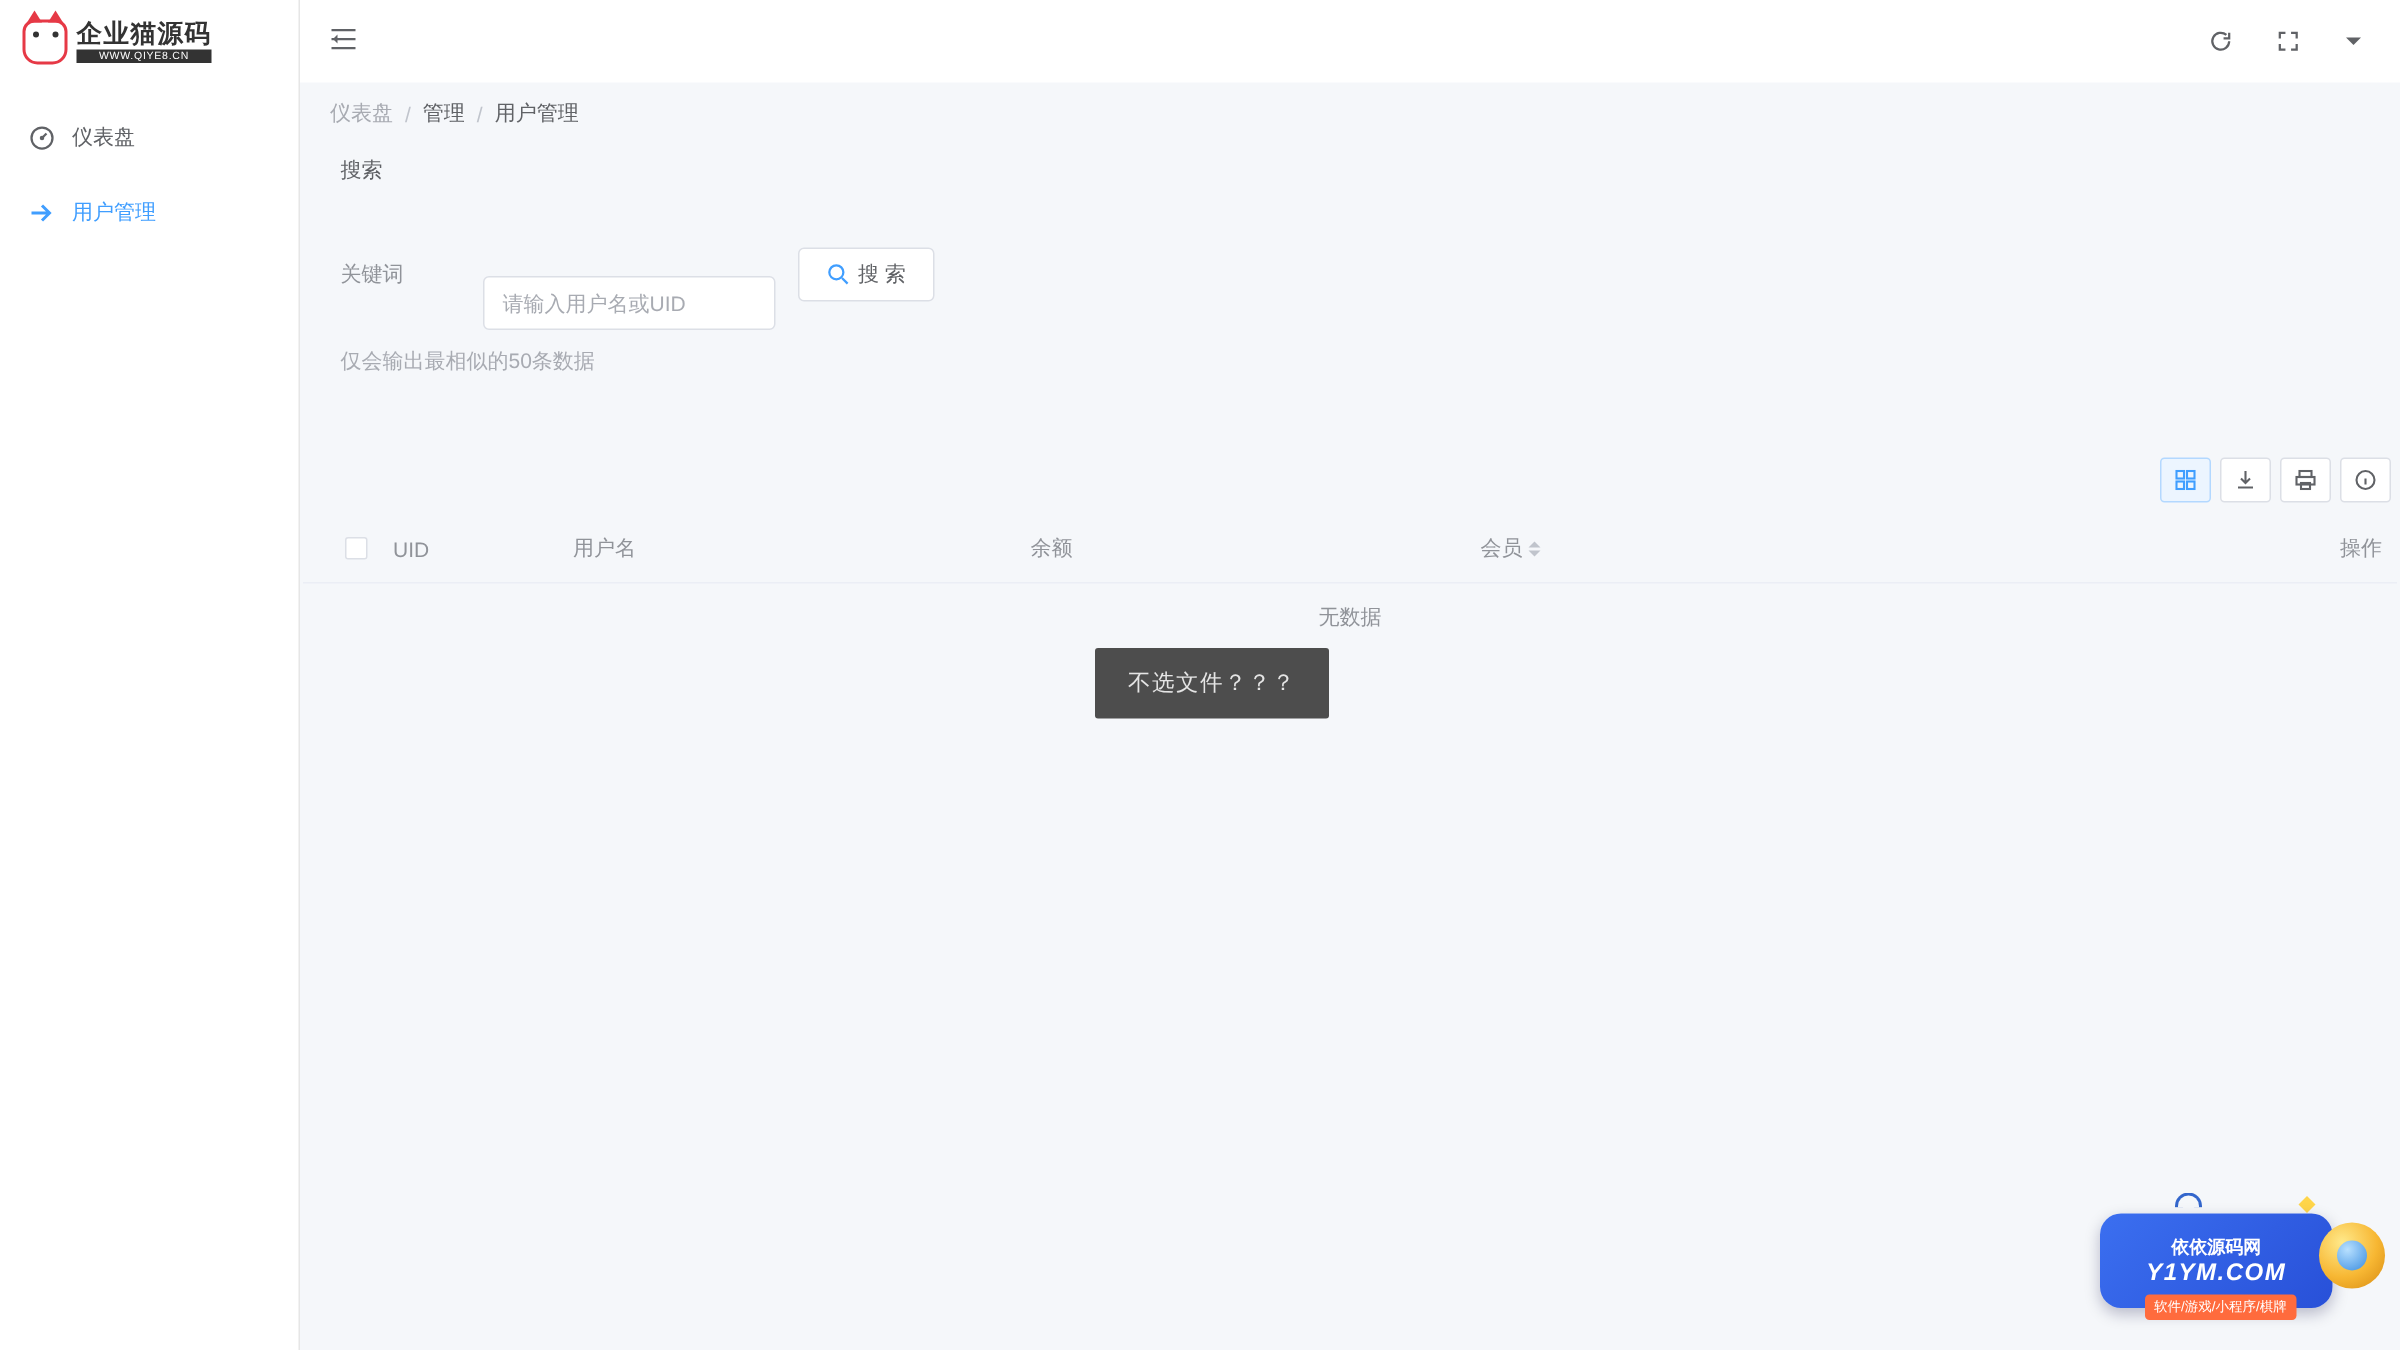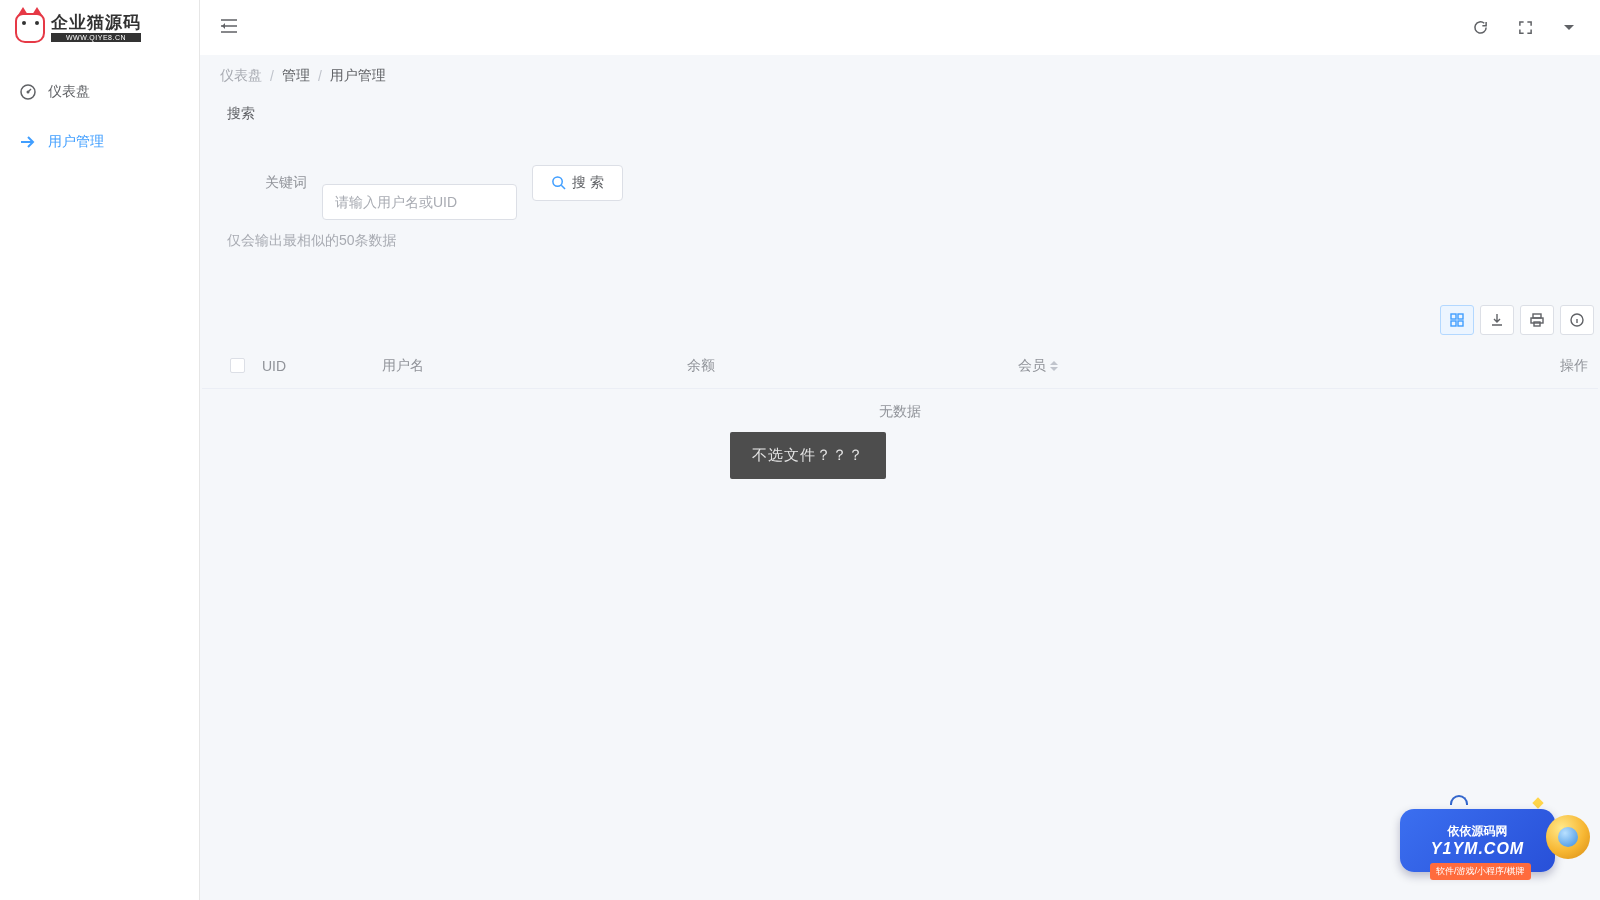--- a/index.html
+++ b/index.html
@@ -143,21 +143,21 @@
   padding: 8px 15px 4px 15px;
   color: #606266;
   font-size: 14px;
 }
 .search-row {
   display: flex;
   align-items: center;
   padding: 18px 15px 8px 15px;
   gap: 15px;
 }
-.kw-label { width: 80px; text-align: right; color:#909399; font-size:14px; }
+.kw-label { width: 80px; text-align: left; color:#909399; font-size:14px; }
 .kw-input {
   width: 195px;
   height: 36px;
   border: 1px solid #dcdfe6;
   border-radius: 4px;
   padding: 0 12px;
   font-size: 14px;
   color: #606266;
   outline: none;
   margin-top: 39px;
@@ -202,21 +202,21 @@
   background:#fff0;
 }
 .col-check { width:50px; display:flex; justify-content:center; }
 .checkbox {
   width:15px; height:15px; border:1px solid #dcdfe6; border-radius:2px; background:#fff; cursor:pointer;
 }
 .col { color:#909399; font-size:14px; }
 .col-uid { width: 120px; }
 .col-username { width: 305px; }
 .col-balance { width: 300px; }
-.col-member { width: 370px; display:flex; align-items:center; gap:4px;margin-left:31px; }
+.col-member { width: 370px; display:flex; align-items:center; gap:4px; }
 .col-ops { width: 160px; margin-left:auto; text-align:right; }
 .sort-icon { display:inline-flex; flex-direction:column; line-height:0; }
 .sort-icon span { width:0;height:0;border-left:4px solid transparent;border-right:4px solid transparent; }
 .sort-up { border-bottom:4px solid #c0c4cc; margin-bottom:2px; }
 .sort-down { border-top:4px solid #c0c4cc; }
 
 .table-empty {
   text-align:center; color:#909399; padding: 14px 0 18px 0; font-size:14px;
 }
 

